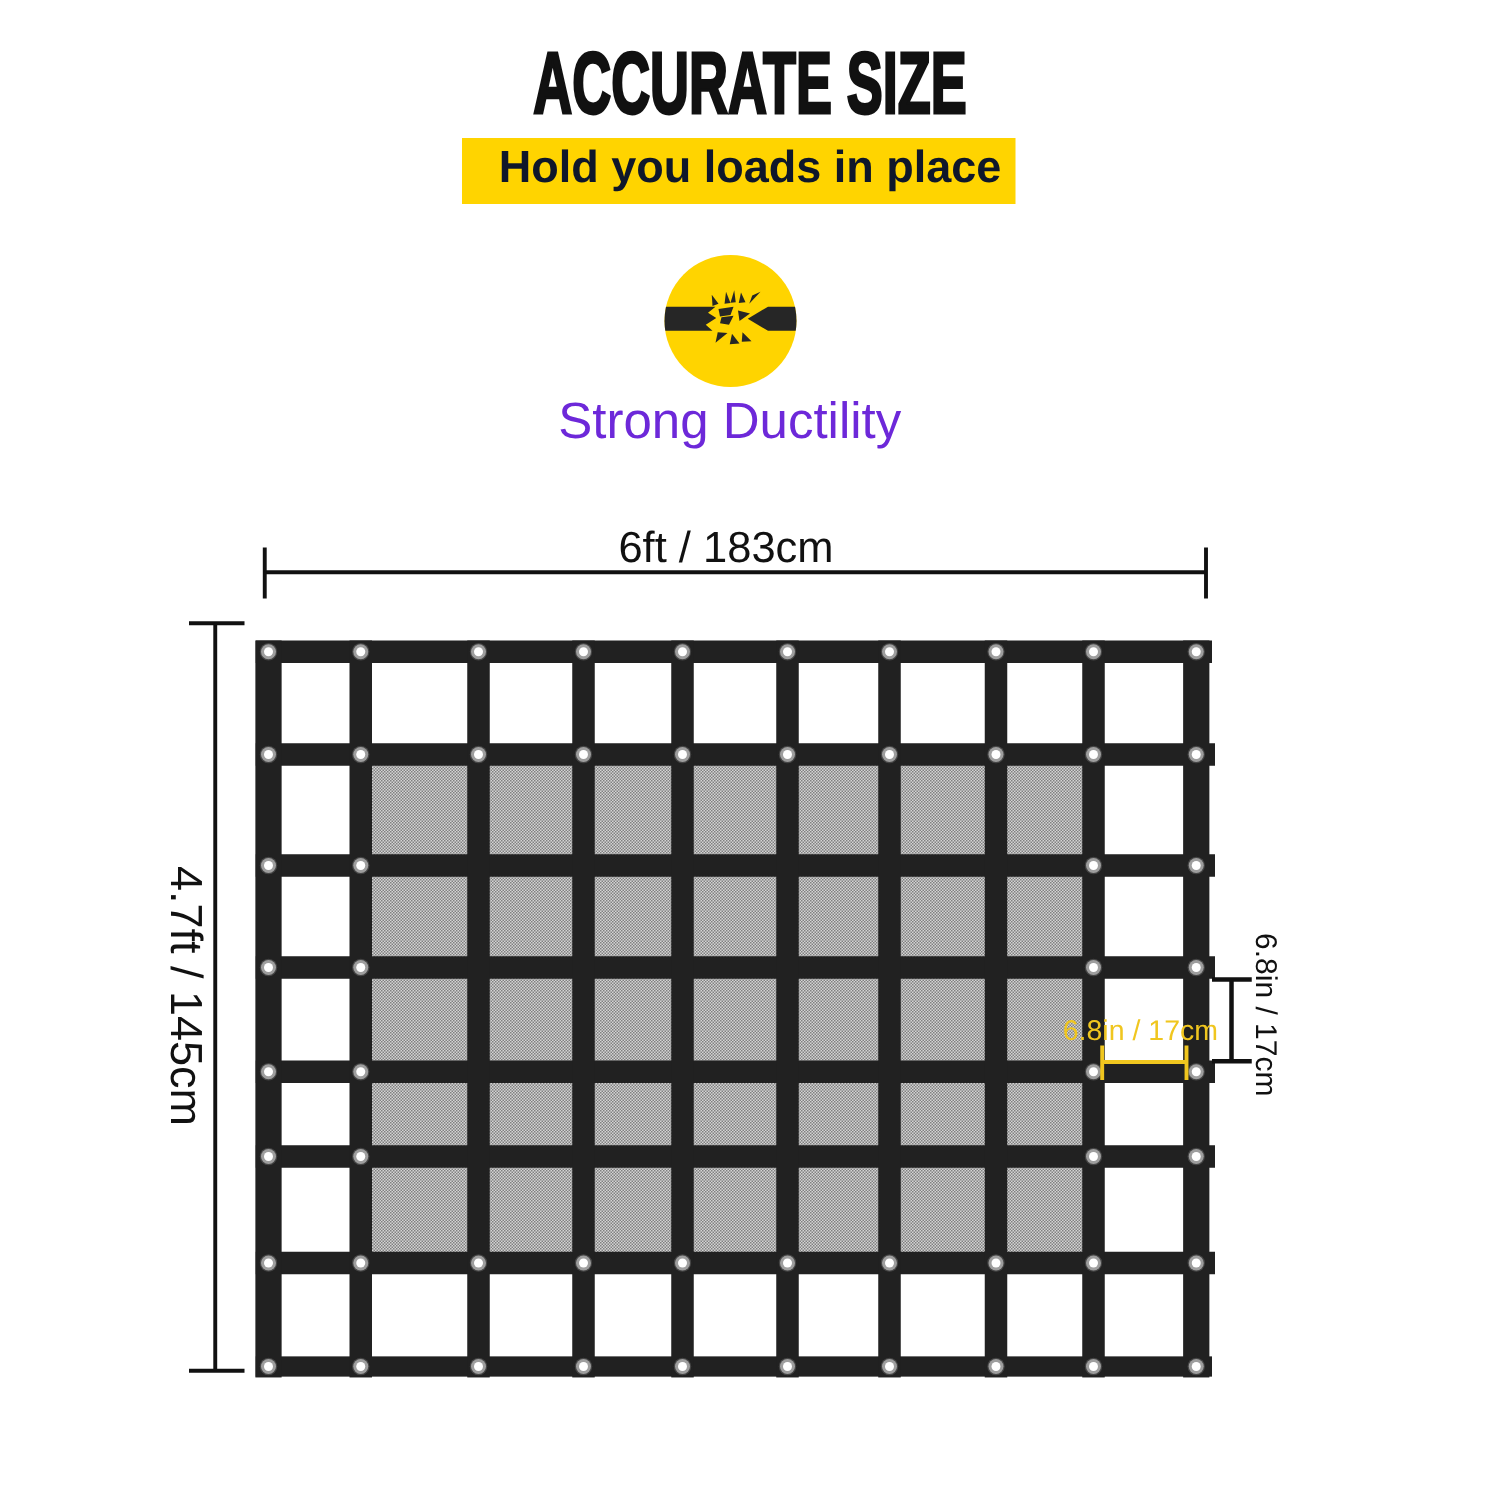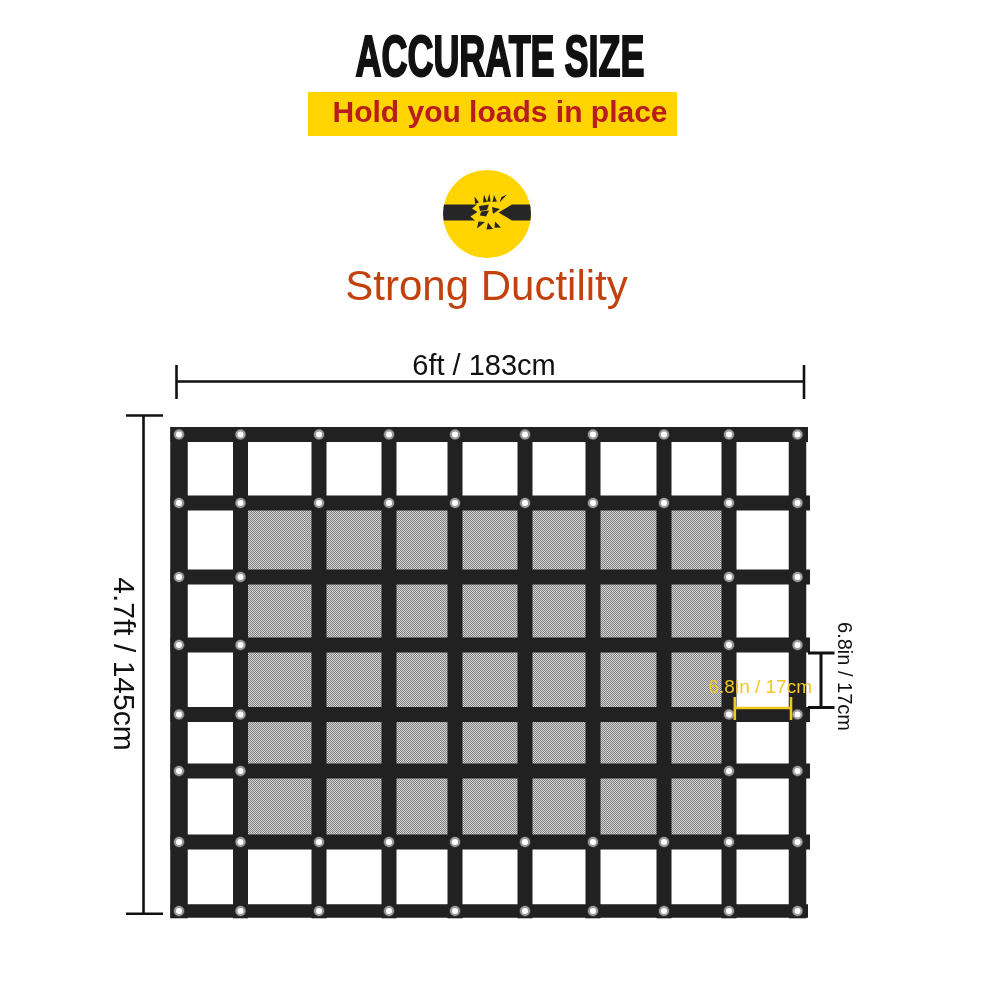--- a/index.html
+++ b/index.html
@@ -6,21 +6,21 @@
 html,body { width:1000px; height:1000px; background:#ffffff; font-family:"Liberation Sans", sans-serif; -webkit-font-smoothing:antialiased; }
 .abs { position:absolute; }
 </style>
 </head>
 <body>
 
 <div class="abs" style="left:0;top:22px;width:1000px;text-align:center;font-size:58px;font-weight:bold;color:#111;transform:scaleX(0.62);-webkit-text-stroke:2.1px #111;">ACCURATE SIZE</div>
 
 <div class="abs" style="left:308px;top:91.5px;width:369px;height:44px;background:#ffd400;"></div>
 
-<div class="abs" style="left:0;top:95px;width:1000px;text-align:center;font-size:30px;font-weight:bold;color:#b91c1c;">Hold you loads in place</div>
+<div class="abs" style="left:0;top:95px;width:1000px;text-align:center;font-size:30px;font-weight:bold;color:#0f172a;">Hold you loads in place</div>
 
 <svg class="abs" style="left:441px;top:168px" width="92" height="92" viewBox="0 0 92 92">
 <defs>
       <clipPath id="cir">
         <circle cx="46" cy="46" r="44"></circle>
       </clipPath>
     </defs>
 
 <circle cx="46" cy="46" r="44" fill="#ffd400"></circle>
 <g clip-path="url(#cir)" fill="#262626">
@@ -36,21 +36,21 @@
 <polygon points="43,26.5 46,34 42,34.5"></polygon>
 <polygon points="48.5,25.5 49.5,33.5 46,33.8"></polygon>
 <polygon points="53,27 56,33.5 51.5,34"></polygon>
 <polygon points="60.5,29 66,26.5 58.5,34.5"></polygon>
 <polygon points="37.5,53.5 44,54 36,60.5"></polygon>
 <polygon points="47,54.5 52,61 45.5,61.5"></polygon>
 <polygon points="54,53.5 60,59.5 53.5,59.8"></polygon>
 </g>
 </svg>
 
-<div class="abs" style="left:0;top:262px;width:973px;text-align:center;font-size:42px;color:#c2410c;">Strong Ductility</div>
+<div class="abs" style="left:0;top:262px;width:973px;text-align:center;font-size:34px;color:#6d28d9;">Strong Ductility</div>
 <svg width="1000" height="1000" viewBox="0 0 1000 1000" style="position:absolute;left:0;top:0">
 <defs>
 <pattern id="mesh" width="2" height="2" patternUnits="userSpaceOnUse">
 <rect width="2" height="2" fill="#d4d4d4"></rect>
 <rect x="0" y="0" width="1" height="1" fill="#808080"></rect>
 <rect x="1" y="1" width="1" height="1" fill="#808080"></rect>
 </pattern>
 </defs>
 
 <g stroke="#111" stroke-width="2.6">

